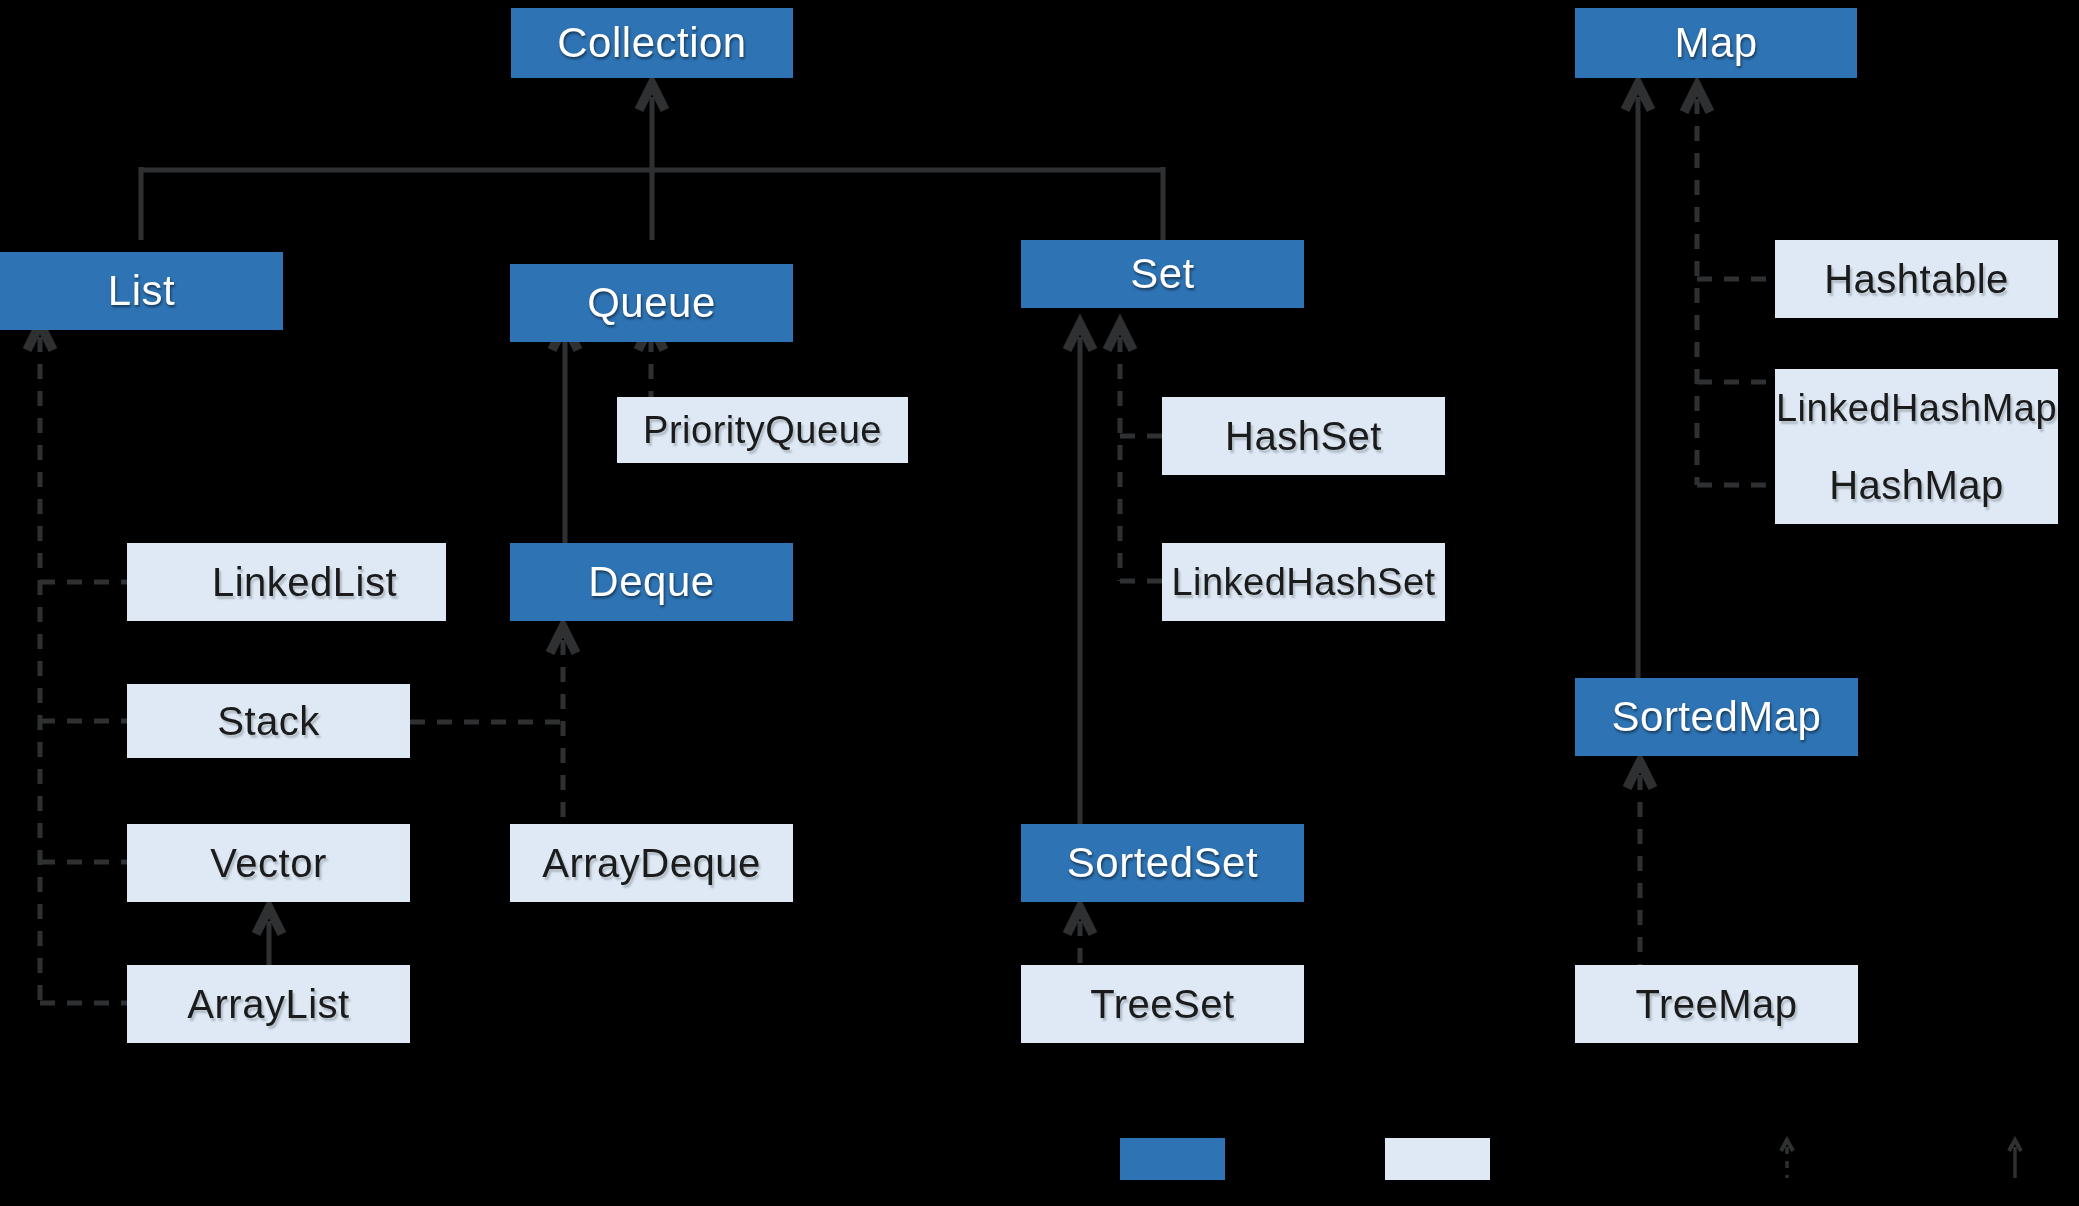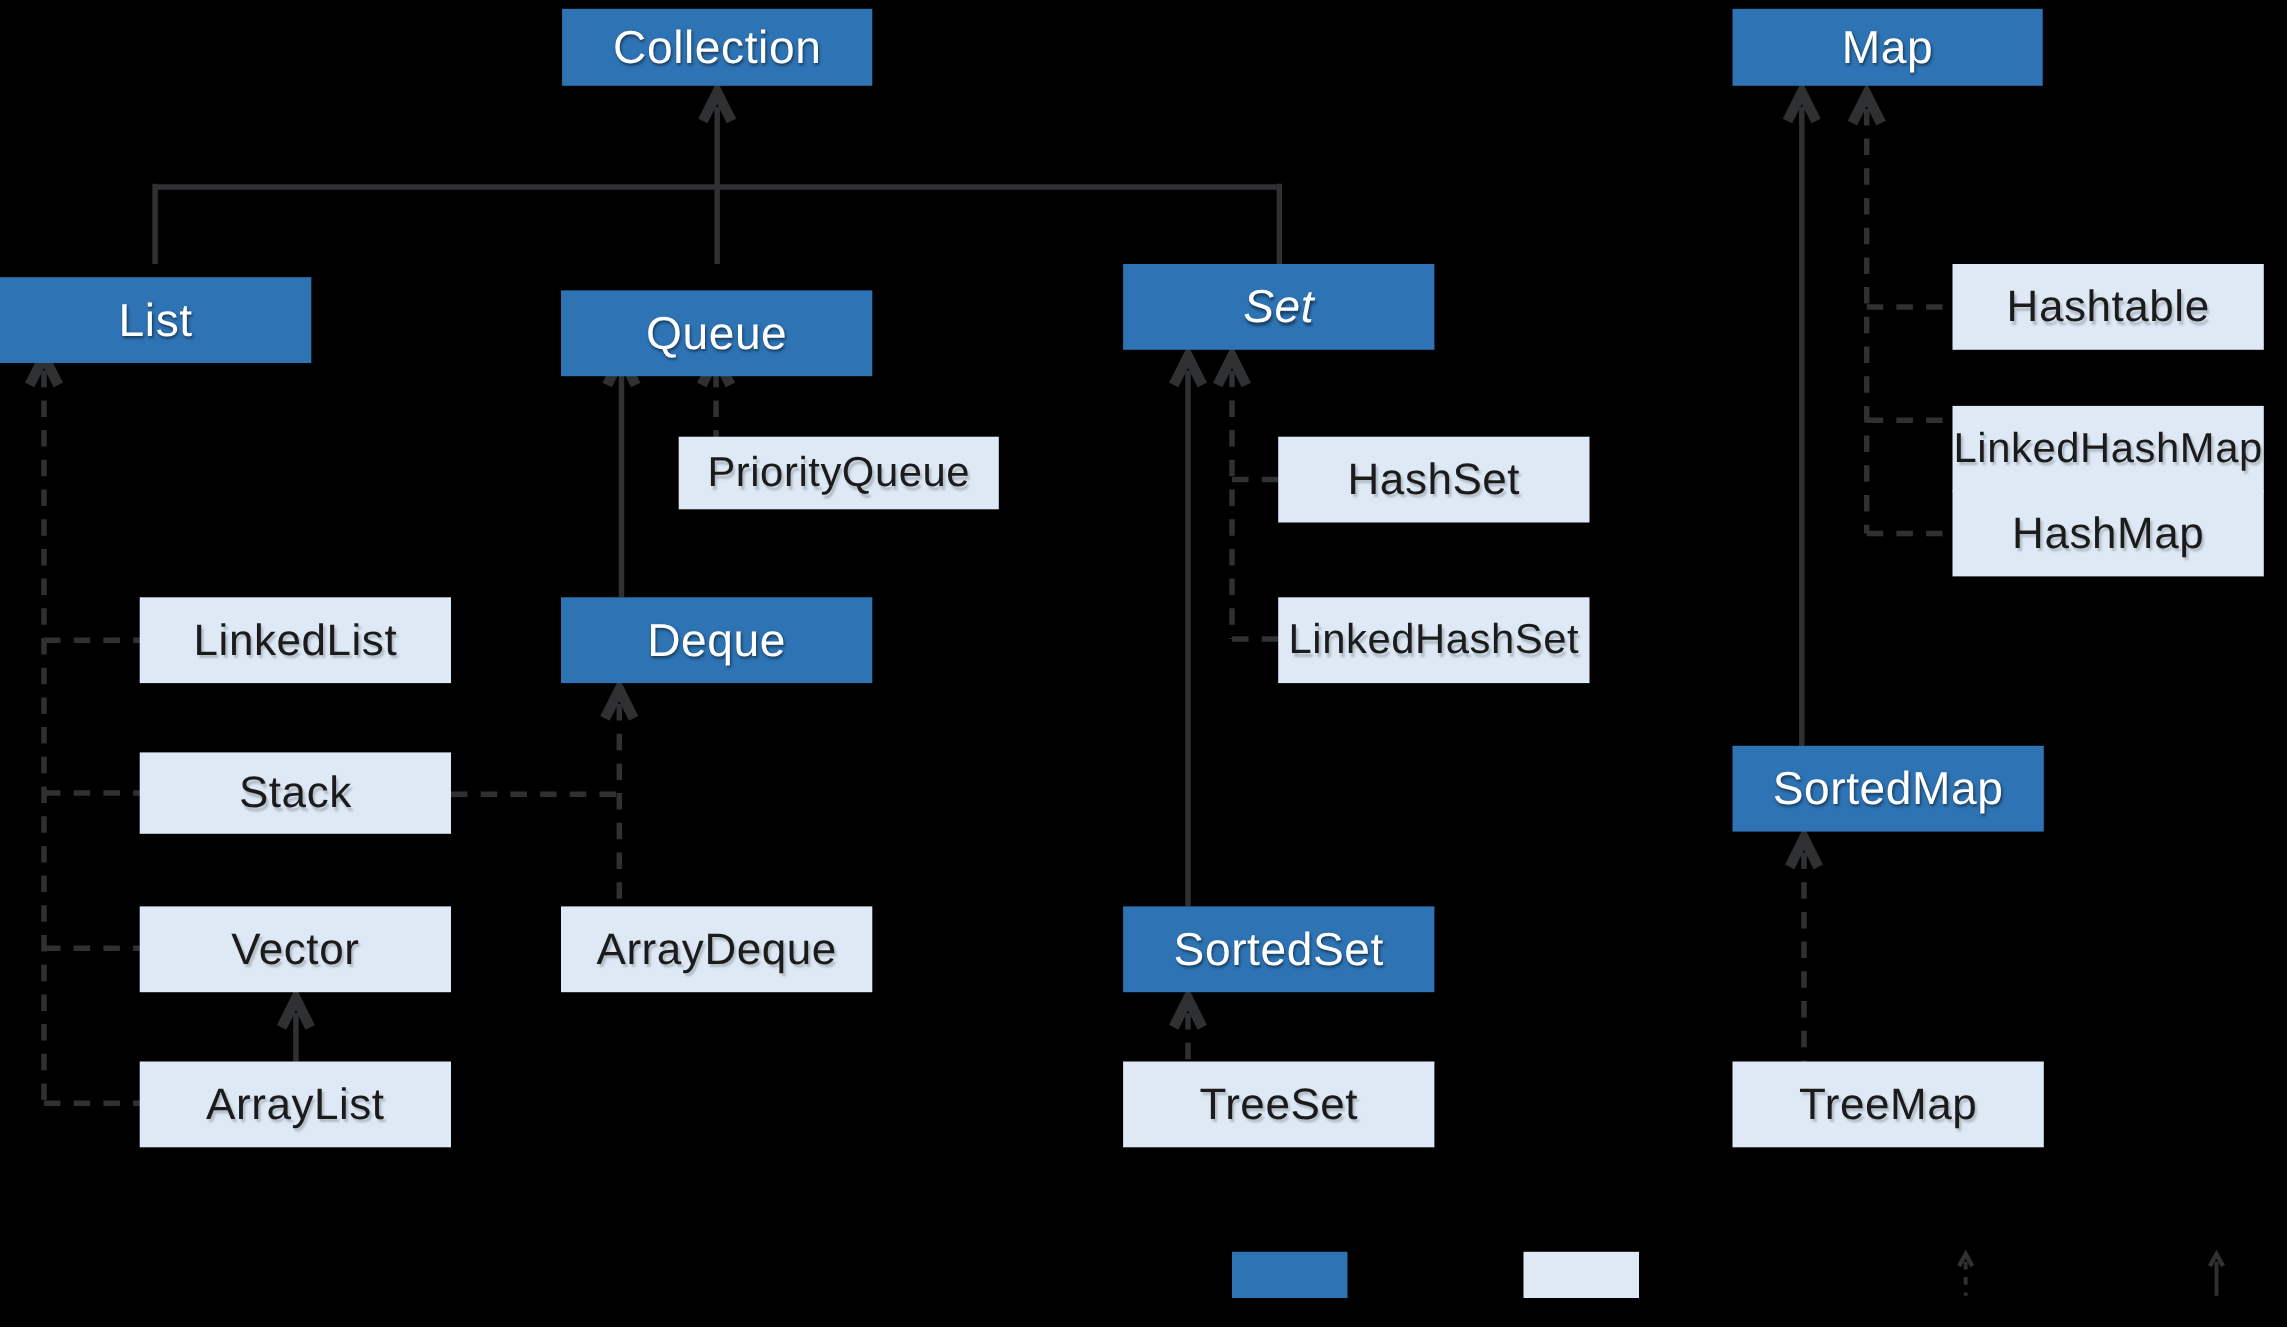--- a/index.html
+++ b/index.html
@@ -127,27 +127,27 @@
       <g>
         <polyline points="2015,1147 2015,1178" fill="none" stroke="#2F3032" stroke-width="3.5"></polyline>
         <path d="M2009 1151 L2015 1140 L2021 1151" fill="none" stroke="#2F3032" stroke-width="4" stroke-linejoin="miter"></path>
       </g>
     </svg>
   <div id="nodes">
       <div class="node interface" style="left: 511px; top: 8px; width: 282px; height: 70px; font-size: 42px; background: rgb(46, 116, 181);">Collection</div>
       <div class="node interface" style="left: 1575px; top: 8px; width: 282px; height: 70px; font-size: 42px; background: rgb(46, 116, 181);">Map</div>
       <div class="node interface" style="left: 0px; top: 252px; width: 283px; height: 78px; font-size: 42px; background: rgb(46, 116, 181);">List</div>
       <div class="node interface" style="left: 510px; top: 240px; width: 283px; height: 78px; font-size: 42px; background: rgb(46, 116, 181); margin-top: 24px;">Queue</div>
-      <div class="node interface" style="left: 1021px; top: 240px; width: 283px; height: 78px; font-size: 42px; background: rgb(46, 116, 181); font-style: italic;">Set</div>
+      <div class="node interface" style="left: 1021px; top: 240px; width: 283px; height: 68px; font-size: 42px; background: rgb(46, 116, 181);">Set</div>
       <div class="node class" style="left: 1775px; top: 240px; width: 283px; height: 78px; font-size: 40px; background: rgb(222, 233, 245);">Hashtable</div>
       <div class="node class" style="left: 1775px; top: 343px; width: 283px; height: 78px; font-size: 38px; background: rgb(222, 233, 245); margin-top: 26px;">LinkedHashMap</div>
       <div class="node class" style="left: 1775px; top: 446px; width: 283px; height: 78px; font-size: 40px; background: rgb(222, 233, 245);">HashMap</div>
       <div class="node class" style="left: 617px; top: 397px; width: 291px; height: 66px; font-size: 38px; background: rgb(222, 233, 245);">PriorityQueue</div>
       <div class="node class" style="left: 1162px; top: 397px; width: 283px; height: 78px; font-size: 40px; background: rgb(222, 233, 245);">HashSet</div>
-      <div class="node class" style="left: 127px; top: 543px; width: 283px; height: 78px; font-size: 40px; background: rgb(222, 233, 245);">LinkedList</div>
+      <div class="node class" style="left: 127px; top: 543px; width: 283px; height: 78px; font-size: 40px; background: rgb(222, 233, 245); padding-left: 36px;">LinkedList</div>
       <div class="node interface" style="left: 510px; top: 543px; width: 283px; height: 78px; font-size: 42px; background: rgb(46, 116, 181);">Deque</div>
       <div class="node class" style="left: 1162px; top: 543px; width: 283px; height: 78px; font-size: 38px; background: rgb(222, 233, 245);">LinkedHashSet</div>
       <div class="node class" style="left: 127px; top: 684px; width: 283px; height: 74px; font-size: 40px; background: rgb(222, 233, 245);">Stack</div>
       <div class="node interface" style="left: 1575px; top: 678px; width: 283px; height: 78px; font-size: 42px; background: rgb(46, 116, 181);">SortedMap</div>
       <div class="node class" style="left: 127px; top: 824px; width: 283px; height: 78px; font-size: 40px; background: rgb(222, 233, 245);">Vector</div>
       <div class="node class" style="left: 510px; top: 824px; width: 283px; height: 78px; font-size: 40px; background: rgb(222, 233, 245);">ArrayDeque</div>
       <div class="node interface" style="left: 1021px; top: 824px; width: 283px; height: 78px; font-size: 42px; background: rgb(46, 116, 181);">SortedSet</div>
       <div class="node class" style="left: 127px; top: 965px; width: 283px; height: 78px; font-size: 40px; background: rgb(222, 233, 245);">ArrayList</div>
       <div class="node class" style="left: 1021px; top: 965px; width: 283px; height: 78px; font-size: 40px; background: rgb(222, 233, 245);">TreeSet</div>
       <div class="node class" style="left: 1575px; top: 965px; width: 283px; height: 78px; font-size: 40px; background: rgb(222, 233, 245);">TreeMap</div>

